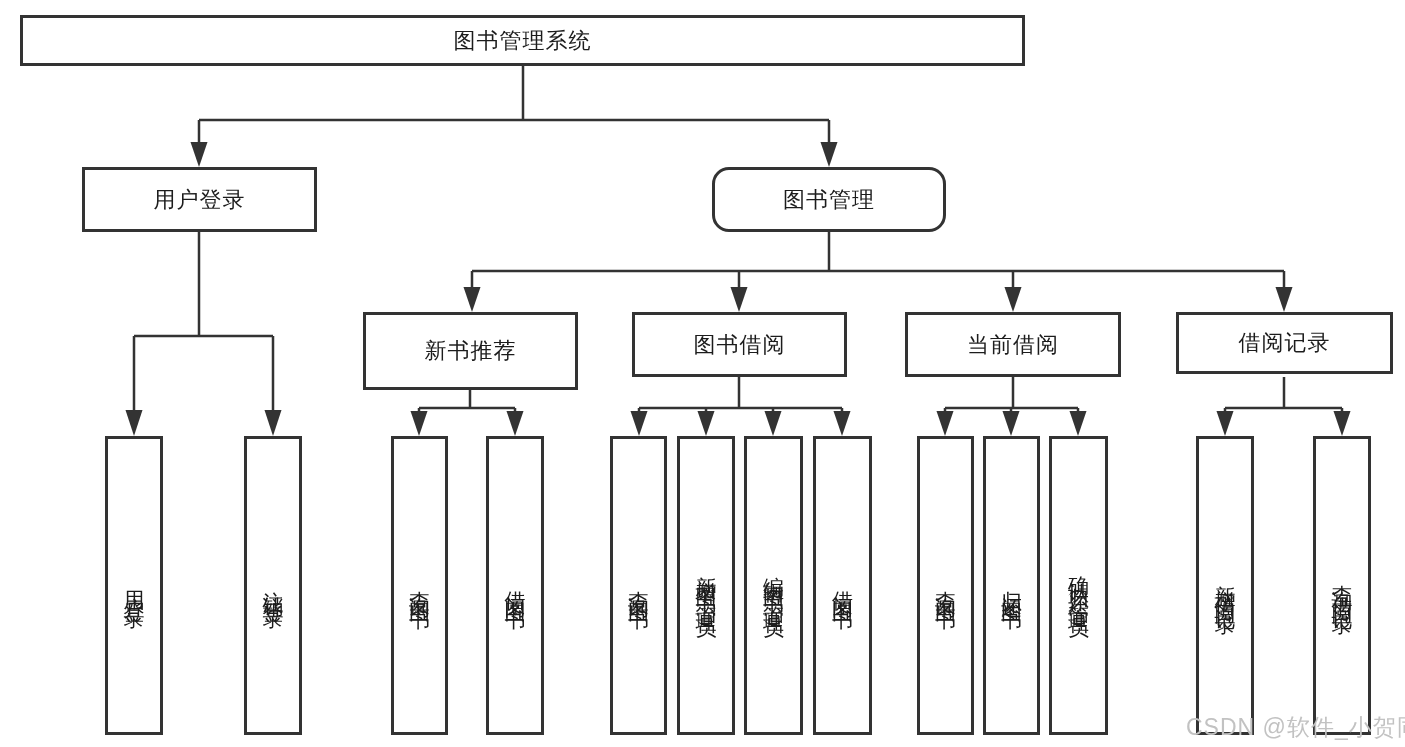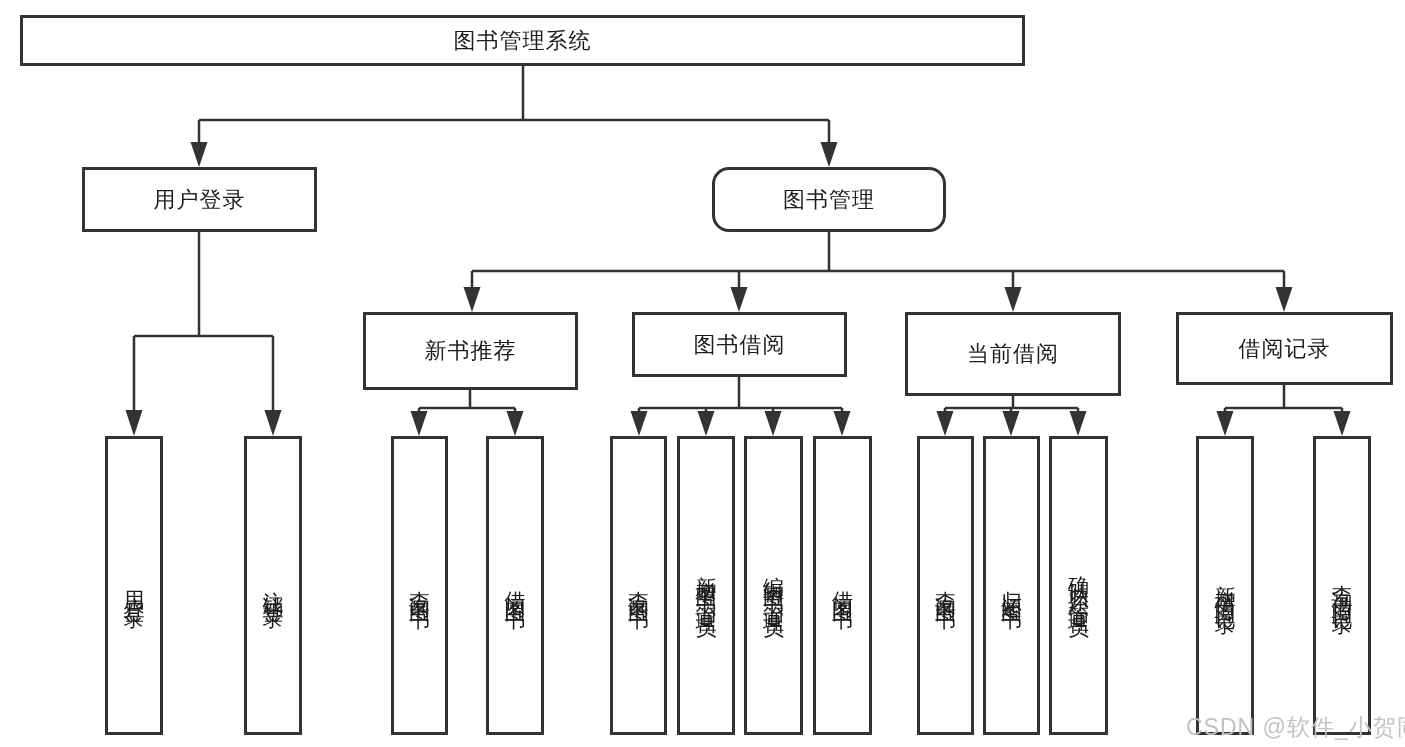--- a/index.html
+++ b/index.html
@@ -106,22 +106,22 @@
     </g>
   </svg>
 
   <div class="hbox" style="left:20px; top:15px; width:1005px; height:51px;">图书管理系统</div>
 
   <div class="hbox" style="left:82px; top:167px; width:235px; height:65px;">用户登录</div>
   <div class="hbox" style="left:712px; top:167px; width:234px; height:65px;border-radius:17px;">图书管理</div>
 
   <div class="hbox" style="left:363px; top:312px; width:215px; height:78px;">新书推荐</div>
   <div class="hbox" style="left:632px; top:312px; width:215px; height:65px;">图书借阅</div>
-  <div class="hbox" style="left:905px; top:312px; width:216px; height:84px;">当前借阅</div>
-  <div class="hbox" style="left:1176px; top:312px; width:217px; height:73px;">借阅记录</div>
+  <div class="hbox" style="left:905px; top:312px; width:216px; height:65px;">当前借阅</div>
+  <div class="hbox" style="left:1176px; top:312px; width:217px; height:62px;">借阅记录</div>
 
   <div class="vbox" style="left:105px; top:436px; width:58px; height:299px;">用户登录</div>
   <div class="vbox" style="left:244px; top:436px; width:58px; height:299px;">注销登录</div>
 
   <div class="vbox" style="left:391px; top:436px; width:57px; height:299px;">查询图书</div>
   <div class="vbox" style="left:486px; top:436px; width:58px; height:299px;">借阅图书</div>
 
   <div class="vbox" style="left:610px; top:436px; width:57px; height:299px;">查询图书</div>
   <div class="vbox" style="left:677px; top:436px; width:58px; height:299px;">新增图书（管理员）</div>
   <div class="vbox" style="left:744px; top:436px; width:59px; height:299px;">编辑图书（管理员）</div>

